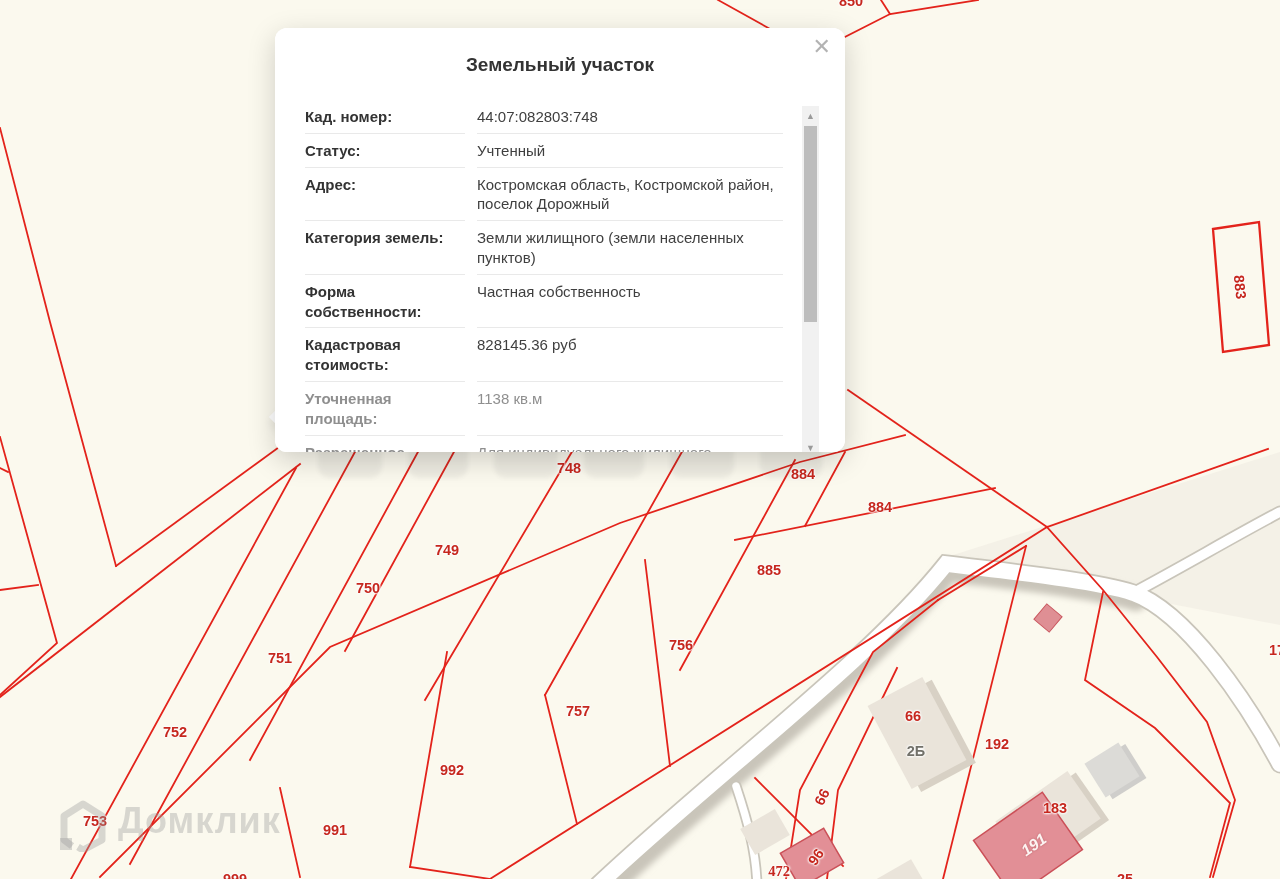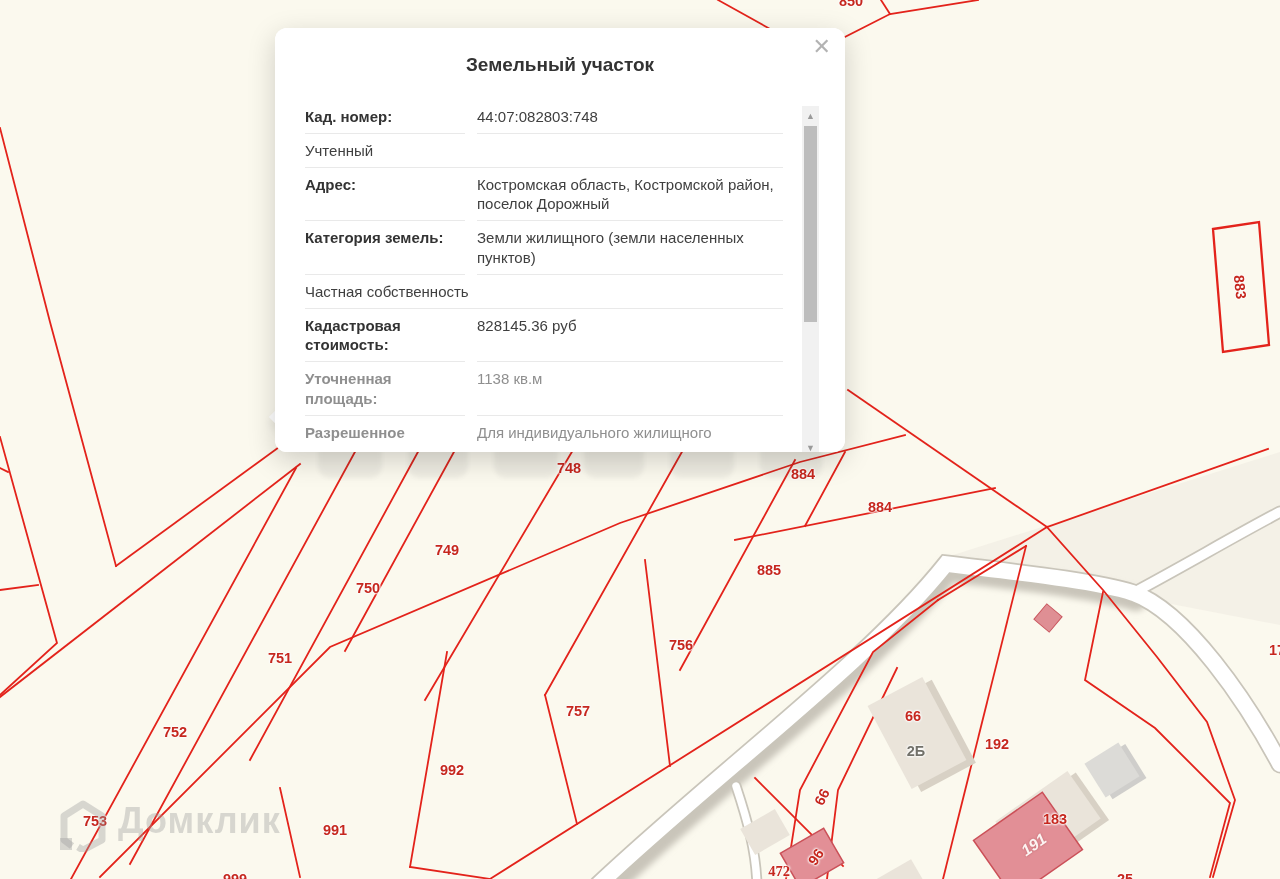--- a/index.html
+++ b/index.html
@@ -174,21 +174,21 @@
   <div class="lbl" style="left:578px;top:711px;">757</div>
   <div class="lbl" style="left:452px;top:770px;">992</div>
   <div class="lbl" style="left:335px;top:830px;">991</div>
   <div class="lbl" style="left:235px;top:879px;">999</div>
   <div class="lbl" style="left:779px;top:871px;font-family:Liberation Serif, serif;">472</div>
   <div class="lbl" style="left:822px;top:797px;transform:translate(-50%,-50%) rotate(-63deg);">66</div>
   <div class="lbl" style="left:816px;top:857px;transform:translate(-50%,-50%) rotate(-55deg);">96</div>
   <div class="lbl" style="left:913px;top:716px;">66</div>
   <div class="lbl gray" style="left:916px;top:751px;">2Б</div>
   <div class="lbl" style="left:997px;top:744px;">192</div>
-  <div class="lbl" style="left:1055px;top:808px;margin-top:11px;">183</div>
+  <div class="lbl" style="left:1055px;top:808px;">183</div>
   <div class="lbl lt" style="left:1034px;top:845px;transform:translate(-50%,-50%) rotate(-35deg);">191</div>
   <div class="lbl" style="left:1125px;top:879px;">25</div>
   <div class="lbl" style="left:1277px;top:650px;">17</div>
   <div class="lbl" style="left:851px;top:1px;">850</div>
   <div class="lbl" style="left:1240px;top:287px;transform:translate(-50%,-50%) rotate(84deg);">883</div>
 
   <div id="brand">
     <svg width="50" height="52" viewBox="0 0 50 52">
       <path d="M14 46 L6 40 L6 16 L25 4 L44 16 L44 40 L25 50 L20 47" fill="none" stroke="rgba(158,158,158,0.38)" stroke-width="7" stroke-linejoin="round"></path>
       <rect x="2" y="38" width="12" height="12" fill="rgba(158,158,158,0.38)"></rect>
@@ -200,31 +200,33 @@
 
   <div id="popup">
     <div id="pbody">
       <div id="ptitle">Земельный участок</div>
       <div id="ptable">
         <div class="prow">
           <div class="plabel">Кад. номер:</div>
           <div class="pvalue">44:07:082803:748</div>
         </div>
         <div class="prow">
+          <div class="plabel">Статус:</div>
           <div class="pvalue">Учтенный</div>
         </div>
         <div class="prow">
           <div class="plabel">Адрес:</div>
           <div class="pvalue">Костромская область, Костромской район, поселок Дорожный</div>
         </div>
         <div class="prow">
           <div class="plabel">Категория земель:</div>
           <div class="pvalue">Земли жилищного (земли населенных пунктов)</div>
         </div>
         <div class="prow">
+          <div class="plabel">Форма собственности:</div>
           <div class="pvalue">Частная собственность</div>
         </div>
         <div class="prow">
           <div class="plabel">Кадастровая стоимость:</div>
           <div class="pvalue">828145.36 руб</div>
         </div>
         <div class="prow muted">
           <div class="plabel">Уточненная площадь:</div>
           <div class="pvalue">1138 кв.м</div>
         </div>

